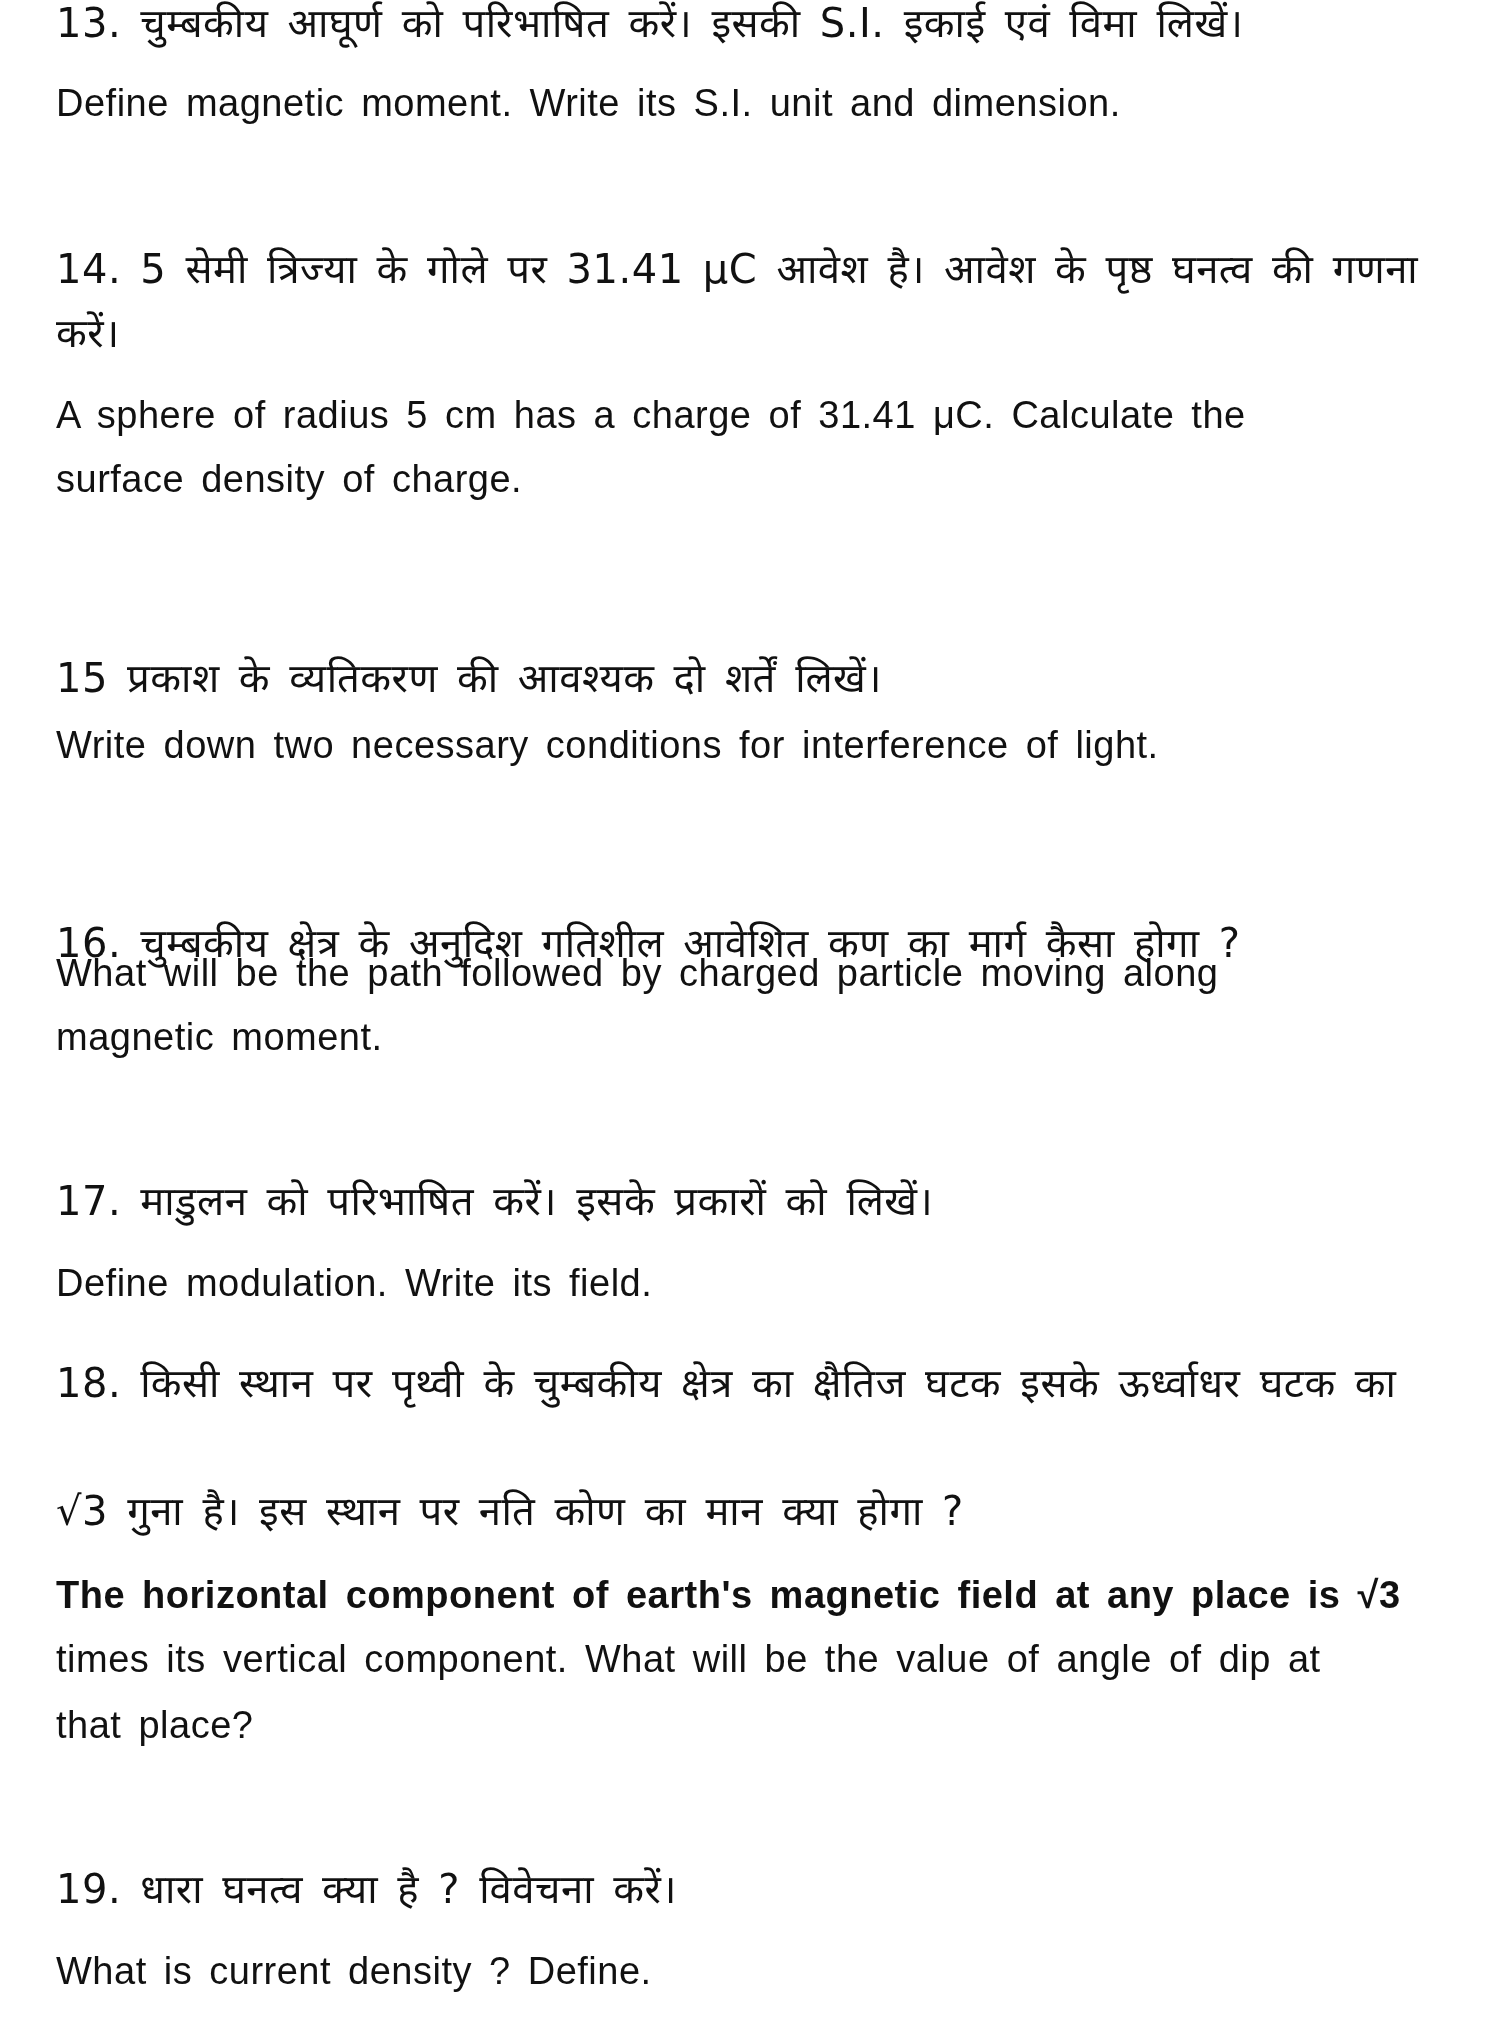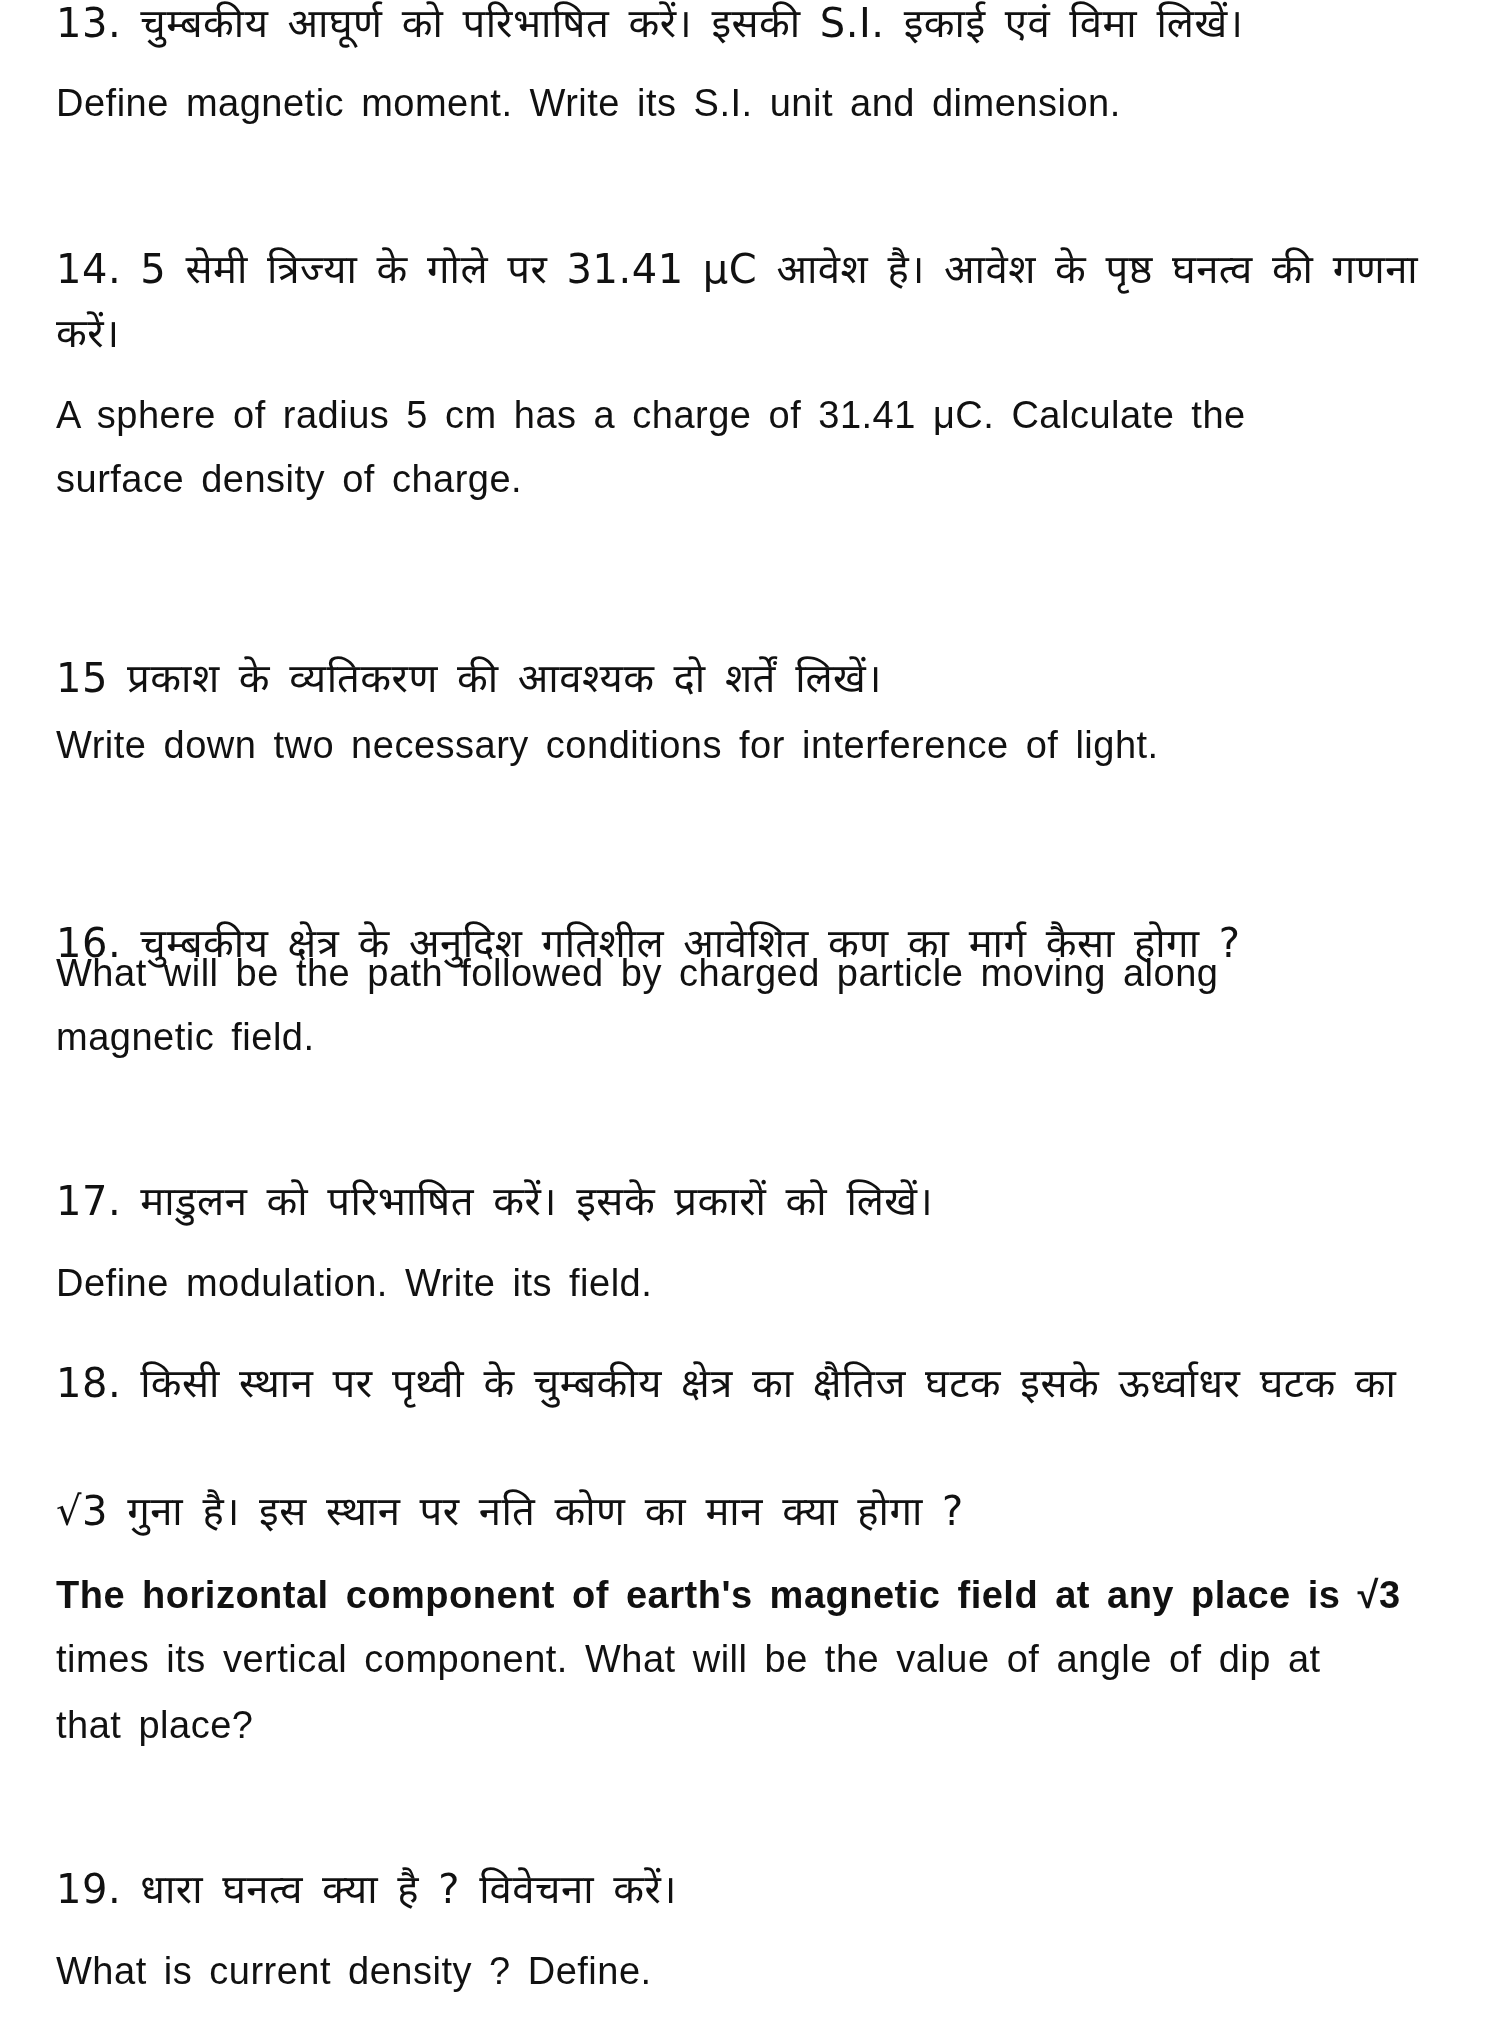--- a/index.html
+++ b/index.html
@@ -47,21 +47,21 @@
   </div>
 
   <div>
     <div class="line hi" style="top:622px;margin-top:33px;">15 प्रकाश के व्यतिकरण की आवश्यक दो शर्तें लिखें।</div>
     <div class="line" style="top:722px;">Write down two necessary conditions for interference of light.</div>
   </div>
 
   <div>
     <div class="line hi" style="top:920px;">16. चुम्बकीय क्षेत्र के अनुदिश गतिशील आवेशित कण का मार्ग कैसा होगा ?</div>
     <div class="line" style="top:950px;">What will be the path followed by charged particle moving along</div>
-    <div class="line" style="top:1014px;">magnetic field.</div>
+    <div class="line" style="top:1014px;">magnetic moment.</div>
   </div>
 
   <div>
     <div class="line hi" style="top:1178px;">17. माडुलन को परिभाषित करें। इसके प्रकारों को लिखें।</div>
     <div class="line" style="top:1260px;">Define modulation. Write its field.</div>
   </div>
 
   <div>
     <div class="line hi" style="top:1360px;">18. किसी स्थान पर पृथ्वी के चुम्बकीय क्षेत्र का क्षैतिज घटक इसके ऊर्ध्वाधर घटक का</div>
     <div class="line hi" style="top:1488px;">√3 गुना है। इस स्थान पर नति कोण का मान क्या होगा  ?</div>

